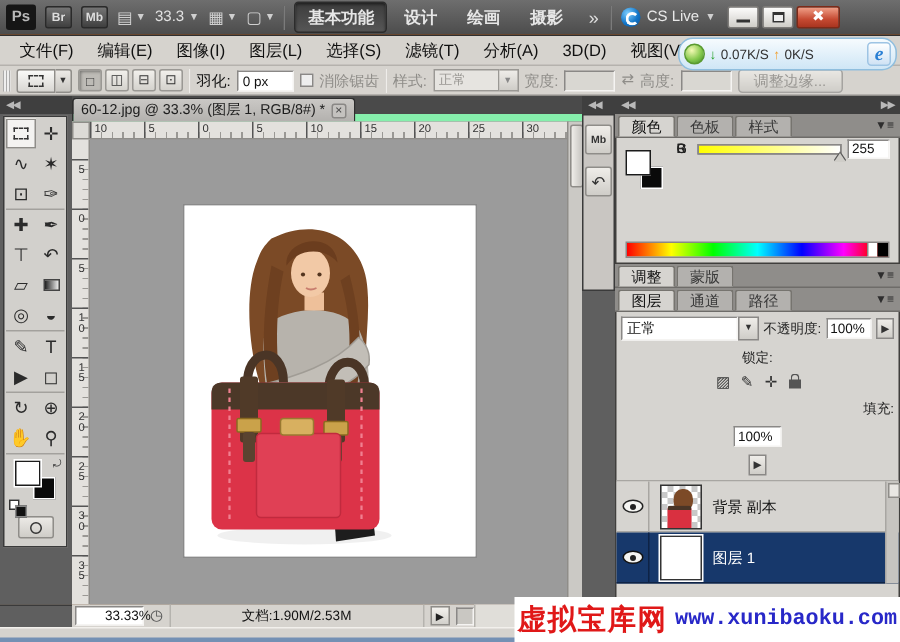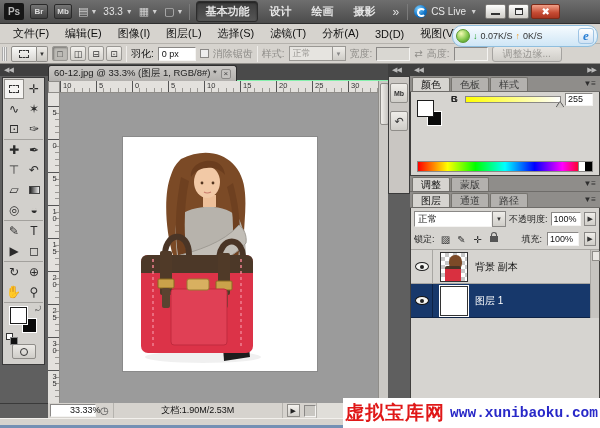--- a/index.html
+++ b/index.html
@@ -80,21 +80,21 @@
   .swapfg { position:absolute; right:2px; top:2px; font-size:7px; color:#333; }
   .minifg { position:absolute; left:2px; bottom:1px; width:7px; height:7px; background:#fff; border:1px solid #333; }
   .minifg::after { content:""; position:absolute; left:3px; top:3px; width:6px; height:6px; background:#111; border:1px solid #888; }
   .qmaskrow { display:flex; justify-content:center; padding:3px 0 4px; }
   .qmask { width:24px; height:15px; border:1px solid #8f8d89; border-radius:2px; background:linear-gradient(#eceae6,#cfcdc8);
     display:flex; align-items:center; justify-content:center; }
   .qmask i { width:8px; height:8px; border:1px solid #333; border-radius:50%; }
 
   
   .canvaszone { position:absolute; left:48px; top:0; width:340px; height:339px; background:#4f4f4f; }
-  .docbar { position:absolute; left:0; top:0; width:340px; height:17px; background:#4a4a4a; border-bottom:1px solid #86efac; }
+  .docbar { position:absolute; left:0; top:0; width:340px; height:17px; background:#4a4a4a; border-bottom:5px solid #86efac; }
   .doctab { position:absolute; left:0; top:1px; height:16px; max-width:196px; background:linear-gradient(#cac8c5,#b3b1ae);
     border:1px solid #2e2e2e; border-bottom:none; border-radius:3px 3px 0 0; display:flex; align-items:center; gap:4px; padding:0 5px;
     font-size:9.5px; color:#1d1d1d; white-space:nowrap; overflow:hidden; }
   .tabclose { width:10px; height:10px; border:1px solid #8a8886; background:#c4c2bf; font-size:8px; line-height:8px; text-align:center; color:#444; border-radius:2px; flex:0 0 auto; }
   .rulercorner { position:absolute; left:0; top:17px; width:12px; height:12px; background:#dddbd7; border:1px solid #8f8d89; }
   .hruler { position:absolute; left:12px; top:17px; width:318px; height:12px; background:#e3e1dd; border-bottom:1px solid #8f8d89;
     display:flex; overflow:hidden; }
   .hruler .slot { flex:0 0 36px; border-left:1px solid #555; font-size:7.5px; color:#333; padding-left:2px;
     background:repeating-linear-gradient(90deg, transparent 0 6.2px, #9a9894 6.2px 7.2px) left bottom/100% 4px no-repeat; }
   .vruler { position:absolute; left:0; top:29px; width:12px; height:310px; background:#e3e1dd; border-right:1px solid #8f8d89;
@@ -140,21 +140,21 @@
   .spectrum .kcell { position:absolute; right:0; top:0; width:7px; height:100%; background:#000; }
 
   .layersbody { height:195px; }
   .blendrow { display:flex; align-items:center; gap:3px; padding:3px 3px 2px; }
   .blenddd { width:96px; height:16px; display:flex; }
   .blenddd .bval { flex:1; background:#fff; border:1px solid; border-color:#8a8886 #f5f4f2 #f5f4f2 #8a8886; font-size:9.5px; padding:1px 3px; color:#111; }
   .blenddd .bbtn { width:14px; background:linear-gradient(#efede9,#cfcdc8); border:1px solid #8a8886; font-size:6px; display:flex; align-items:center; justify-content:center; color:#333; }
   .minilabel { font-size:9px; color:#222; white-space:nowrap; }
   .valbox { width:32px; height:14px; background:#fff; border:1px solid; border-color:#8a8886 #f5f4f2 #f5f4f2 #8a8886; font-size:9px; padding:0 2px; color:#111; display:flex; align-items:center;text-align:right; }
   .arrbtn { width:12px; height:14px; background:linear-gradient(#efede9,#cfcdc8); border:1px solid #8a8886; font-size:7px; display:flex; align-items:center; justify-content:center; color:#333; }
-  .lockrow { display:flex; align-items:center; gap:5px; padding:3px 3px; border-bottom:1px solid #a8a6a2; }
+  .lockrow { display:flex; align-items:center; gap:5px; padding:3px 3px; border-bottom:1px solid #a8a6a2;flex-direction:column; }
   .lockico { font-size:10px; color:#333; width:12px; text-align:center; }
   .lockcss { width:8px; height:6px; background:#555; position:relative; display:inline-block; margin-left:2px; }
   .lockcss::before { content:""; position:absolute; top:-4px; left:1px; width:4px; height:4px; border:1px solid #555; border-bottom:none; border-radius:3px 3px 0 0; }
   .layerlist { position:relative; }
   .layer-row { height:34px; display:flex; align-items:center; border-bottom:1px solid #a8a6a2; background:#d6d4d0; color:#111; }
   .layer-row.selected { background:#17386b; color:#fff; border-bottom-color:#0e2346; }
   .eyecell { width:22px; align-self:stretch; border-right:1px solid #a8a6a2; display:flex; align-items:center; justify-content:center; }
   .layer-row.selected .eyecell { border-right-color:#0e2346; }
   .eye { width:14px; height:9px; border:1px solid #222; border-radius:50%; position:relative; background:#f5f5f2; }
   .eye::after { content:""; position:absolute; left:4px; top:1.5px; width:4px; height:4px; border-radius:50%; background:#222; }

